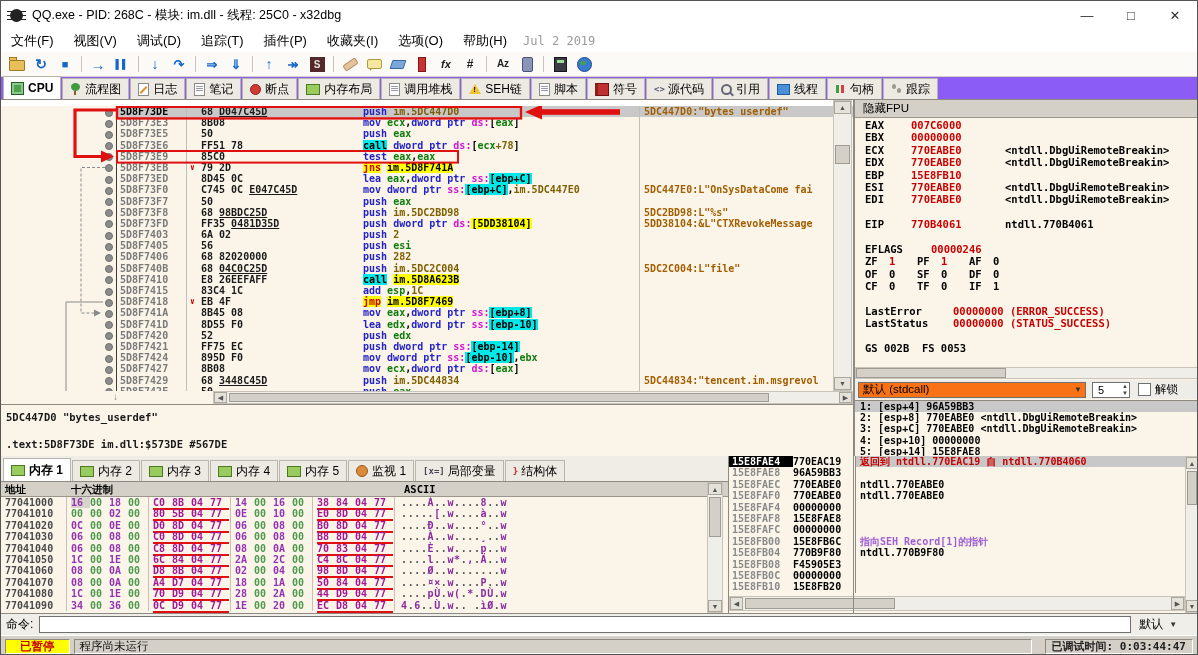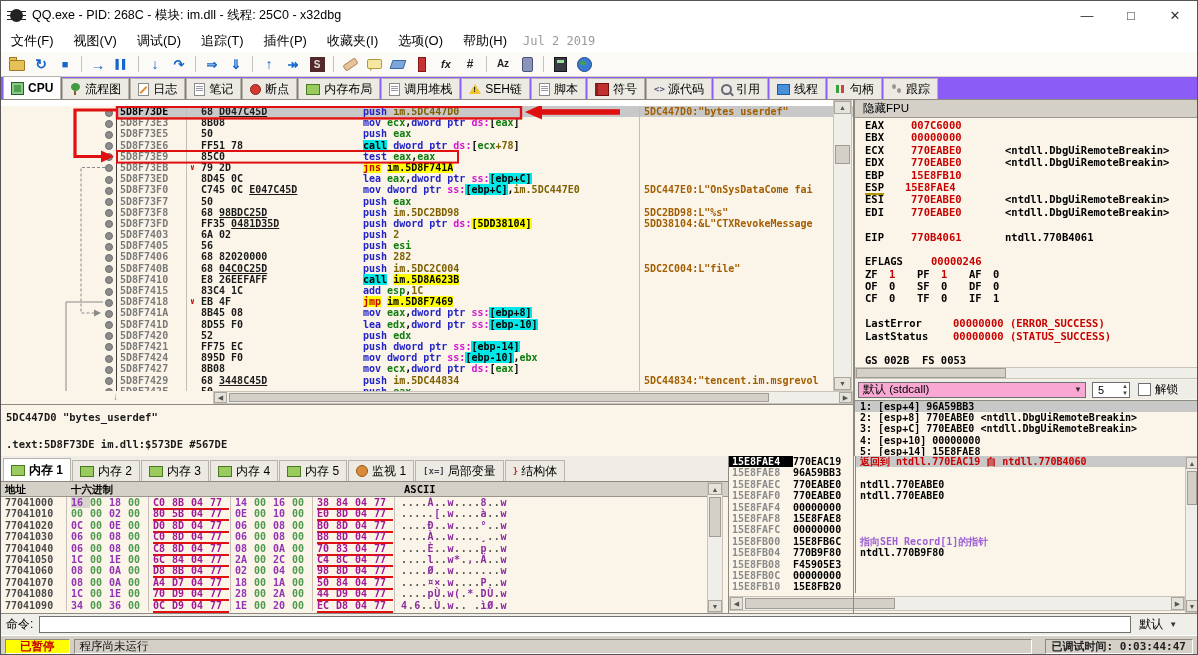--- a/index.html
+++ b/index.html
@@ -99,21 +99,21 @@
   .rn.u{border-bottom:2px solid #B09A00;width:auto;margin-right:21px;}
   .rv{display:inline-block;width:94px;color:#C80000;}
   .rx{color:#000;}
   .fn{display:inline-block;width:24px;color:#000;}
   .fv{display:inline-block;width:28px;color:#000;}
   .fv.hot{color:#C80000;}
   .lbln{display:inline-block;width:88px;color:#000;}
   .lblv{color:#C80000;}
   #rhsb{position:absolute;left:0;top:267px;width:345px;height:12px;}
   #rcombo-row{position:absolute;left:0;top:280px;width:345px;height:19px;background:#EFEDE8;display:flex;align-items:center;padding-left:3px;box-sizing:border-box;}
-  #cc-combo{width:228px;height:16px;background:#f9a8d4;border:1px solid #707070;font-size:11.5px;display:flex;align-items:center;padding-left:4px;position:relative;box-sizing:border-box;}
+  #cc-combo{width:228px;height:16px;background:#f97316;border:1px solid #707070;font-size:11.5px;display:flex;align-items:center;padding-left:4px;position:relative;box-sizing:border-box;}
   #cc-combo .arr{position:absolute;right:3px;font-size:8px;color:#333;}
   #spinbox{width:38px;height:16px;background:#FFF;border:1px solid #707070;margin-left:6px;font-size:11px;display:flex;align-items:center;padding-left:5px;position:relative;box-sizing:border-box;}
   #spinbox .spars{position:absolute;right:1px;top:0;font-size:6px;line-height:7px;color:#444;text-align:center;}
   #unlock{display:flex;align-items:center;margin-left:8px;font-size:11.5px;}
   #unlock .cb{width:11px;height:11px;background:#FFF;border:1px solid #707070;margin-right:4px;}
   #argsbox{position:absolute;left:0;top:300px;width:345px;height:56px;border-top:1px solid #8E8A82;background:#FBF5E9;box-sizing:border-box;}
   .arow{height:11.2px;font:bold 10px/11.2px "DejaVu Sans Mono",monospace;color:#000;white-space:pre;padding-left:5px;}
   .arow.sel{background:#C8C8C8;}
   
   #dumptabs{position:absolute;left:0;top:455px;width:727px;height:26px;background:#F0EDE6;border-bottom:1px solid #8E8A82;display:flex;align-items:flex-end;padding-left:2px;box-sizing:border-box;}
@@ -376,21 +376,20 @@
   </div>
 
   <div id="regs">
     <div id="rheader">隐藏FPU</div>
     <div id="rlist">
         <div class="rrow"><span class="rn">EAX</span><span class="rv">007C6000</span></div>
         <div class="rrow"><span class="rn">EBX</span><span class="rv">00000000</span></div>
         <div class="rrow"><span class="rn">ECX</span><span class="rv">770EABE0</span><span class="rx">&lt;ntdll.DbgUiRemoteBreakin&gt;</span></div>
         <div class="rrow"><span class="rn">EDX</span><span class="rv">770EABE0</span><span class="rx">&lt;ntdll.DbgUiRemoteBreakin&gt;</span></div>
         <div class="rrow"><span class="rn">EBP</span><span class="rv">15E8FB10</span></div>
-        <div class="rrow"><span class="rn u">ESP</span><span class="rv">15E8FAE4</span></div>
         <div class="rrow"><span class="rn">ESI</span><span class="rv">770EABE0</span><span class="rx">&lt;ntdll.DbgUiRemoteBreakin&gt;</span></div>
         <div class="rrow"><span class="rn">EDI</span><span class="rv">770EABE0</span><span class="rx">&lt;ntdll.DbgUiRemoteBreakin&gt;</span></div>
         <div class="rrow"></div>
         <div class="rrow"><span class="rn">EIP</span><span class="rv">770B4061</span><span class="rx">ntdll.770B4061</span></div>
         <div class="rrow"></div>
         <div class="rrow"><span class="rn" style="width: 66px;">EFLAGS</span><span class="rv">00000246</span></div>
         <div class="rrow"><span class="fn">ZF</span><span class="fv hot">1</span><span class="fn">PF</span><span class="fv hot">1</span><span class="fn">AF</span><span class="fv">0</span></div>
         <div class="rrow"><span class="fn">OF</span><span class="fv">0</span><span class="fn">SF</span><span class="fv">0</span><span class="fn">DF</span><span class="fv">0</span></div>
         <div class="rrow"><span class="fn">CF</span><span class="fv">0</span><span class="fn">TF</span><span class="fv">0</span><span class="fn">IF</span><span class="fv">1</span></div>
         <div class="rrow"></div>

